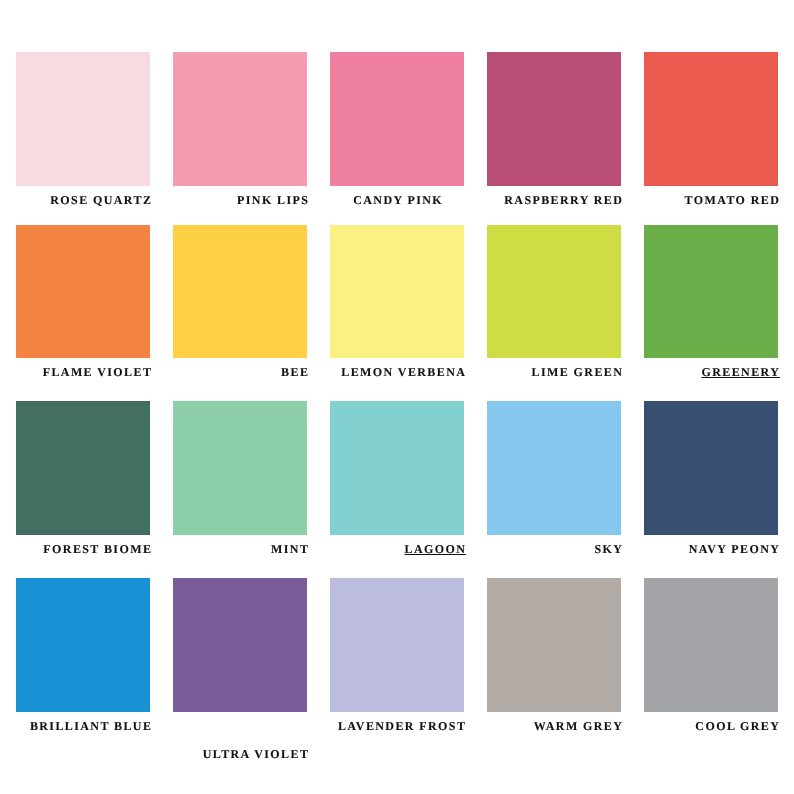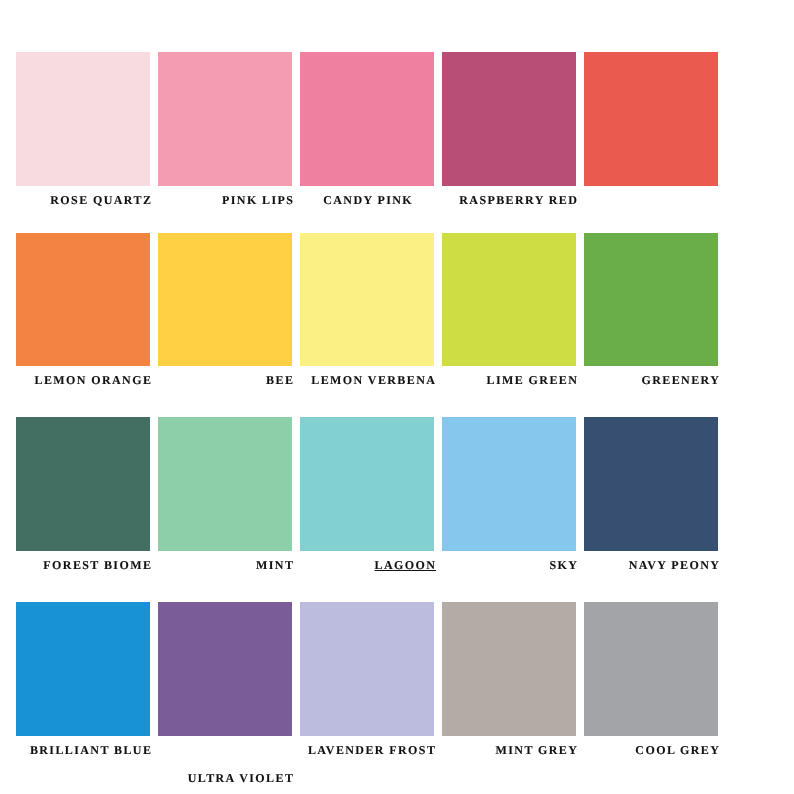--- a/index.html
+++ b/index.html
@@ -21,21 +21,20 @@
     position: absolute;
     left: 16px;
     top: 52px;
     width: 762px;
     display: grid;
     grid-template-columns: repeat(5, 134px);
     grid-template-rows: 173px 176px 177px 134px;
     grid-column-gap: 23px;
     grid-row-gap: 0;
     transform: translateZ(0);
-    gap: 8px;
   }
   .swatch-cell {
     width: 134px;
   }
   .swatch-chip {
     width: 134px;
     height: 134px;
     display: block;
     background-color: #ffffff;
   }
@@ -73,40 +72,41 @@
   <div class="swatch-cell">
     <div class="swatch-chip" style="background-color: rgb(240, 128, 159);"></div>
     <div class="swatch-label" style="color: rgb(17, 17, 17); text-align: center;">CANDY PINK</div>
   </div>
   <div class="swatch-cell">
     <div class="swatch-chip" style="background-color: rgb(184, 78, 118);"></div>
     <div class="swatch-label" style="color: rgb(17, 17, 17); text-align: right;">RASPBERRY RED</div>
   </div>
   <div class="swatch-cell">
     <div class="swatch-chip" style="background-color: rgb(235, 90, 78);"></div>
+    <div class="swatch-label" style="color: rgb(17, 17, 17);">TOMATO RED</div>
   </div>
   <div class="swatch-cell">
     <div class="swatch-chip" style="background-color: rgb(242, 131, 67);"></div>
-    <div class="swatch-label" style="color: rgb(17, 17, 17);">LEMON ORANGE</div>
+    <div class="swatch-label" style="color: rgb(17, 17, 17);">FLAME VIOLET</div>
   </div>
   <div class="swatch-cell">
     <div class="swatch-chip" style="background-color: rgb(255, 207, 68);"></div>
     <div class="swatch-label" style="color: rgb(17, 17, 17);">BEE</div>
   </div>
   <div class="swatch-cell">
     <div class="swatch-chip" style="background-color: rgb(250, 240, 131);"></div>
     <div class="swatch-label" style="color: rgb(17, 17, 17);">LEMON VERBENA</div>
   </div>
   <div class="swatch-cell">
     <div class="swatch-chip" style="background-color: rgb(207, 221, 68);"></div>
     <div class="swatch-label" style="color: rgb(17, 17, 17);">LIME GREEN</div>
   </div>
   <div class="swatch-cell">
     <div class="swatch-chip" style="background-color: rgb(105, 174, 72);"></div>
-    <div class="swatch-label" style="color: rgb(17, 17, 17);">GREENERY</div>
+    <div class="swatch-label" style="color: rgb(17, 17, 17); text-decoration: underline;">GREENERY</div>
   </div>
   <div class="swatch-cell">
     <div class="swatch-chip" style="background-color: rgb(66, 111, 98);"></div>
     <div class="swatch-label" style="color: rgb(17, 17, 17);">FOREST BIOME</div>
   </div>
   <div class="swatch-cell">
     <div class="swatch-chip" style="background-color: rgb(140, 207, 168);"></div>
     <div class="swatch-label" style="color: rgb(17, 17, 17);">MINT</div>
   </div>
   <div class="swatch-cell">
@@ -128,19 +128,19 @@
   <div class="swatch-cell">
     <div class="swatch-chip" style="background-color: rgb(122, 92, 152);"></div>
     <div class="swatch-label" style="color: rgb(17, 17, 17); margin-top: 28px;">ULTRA VIOLET</div>
   </div>
   <div class="swatch-cell">
     <div class="swatch-chip" style="background-color: rgb(188, 188, 223);"></div>
     <div class="swatch-label" style="color: rgb(17, 17, 17);">LAVENDER FROST</div>
   </div>
   <div class="swatch-cell">
     <div class="swatch-chip" style="background-color: rgb(179, 171, 166);"></div>
-    <div class="swatch-label" style="color: rgb(17, 17, 17);">MINT GREY</div>
+    <div class="swatch-label" style="color: rgb(17, 17, 17);">WARM GREY</div>
   </div>
   <div class="swatch-cell">
     <div class="swatch-chip" style="background-color: rgb(162, 164, 168);"></div>
     <div class="swatch-label" style="color: rgb(17, 17, 17);">COOL GREY</div>
   </div>
 </div>
 
 </body></html>

